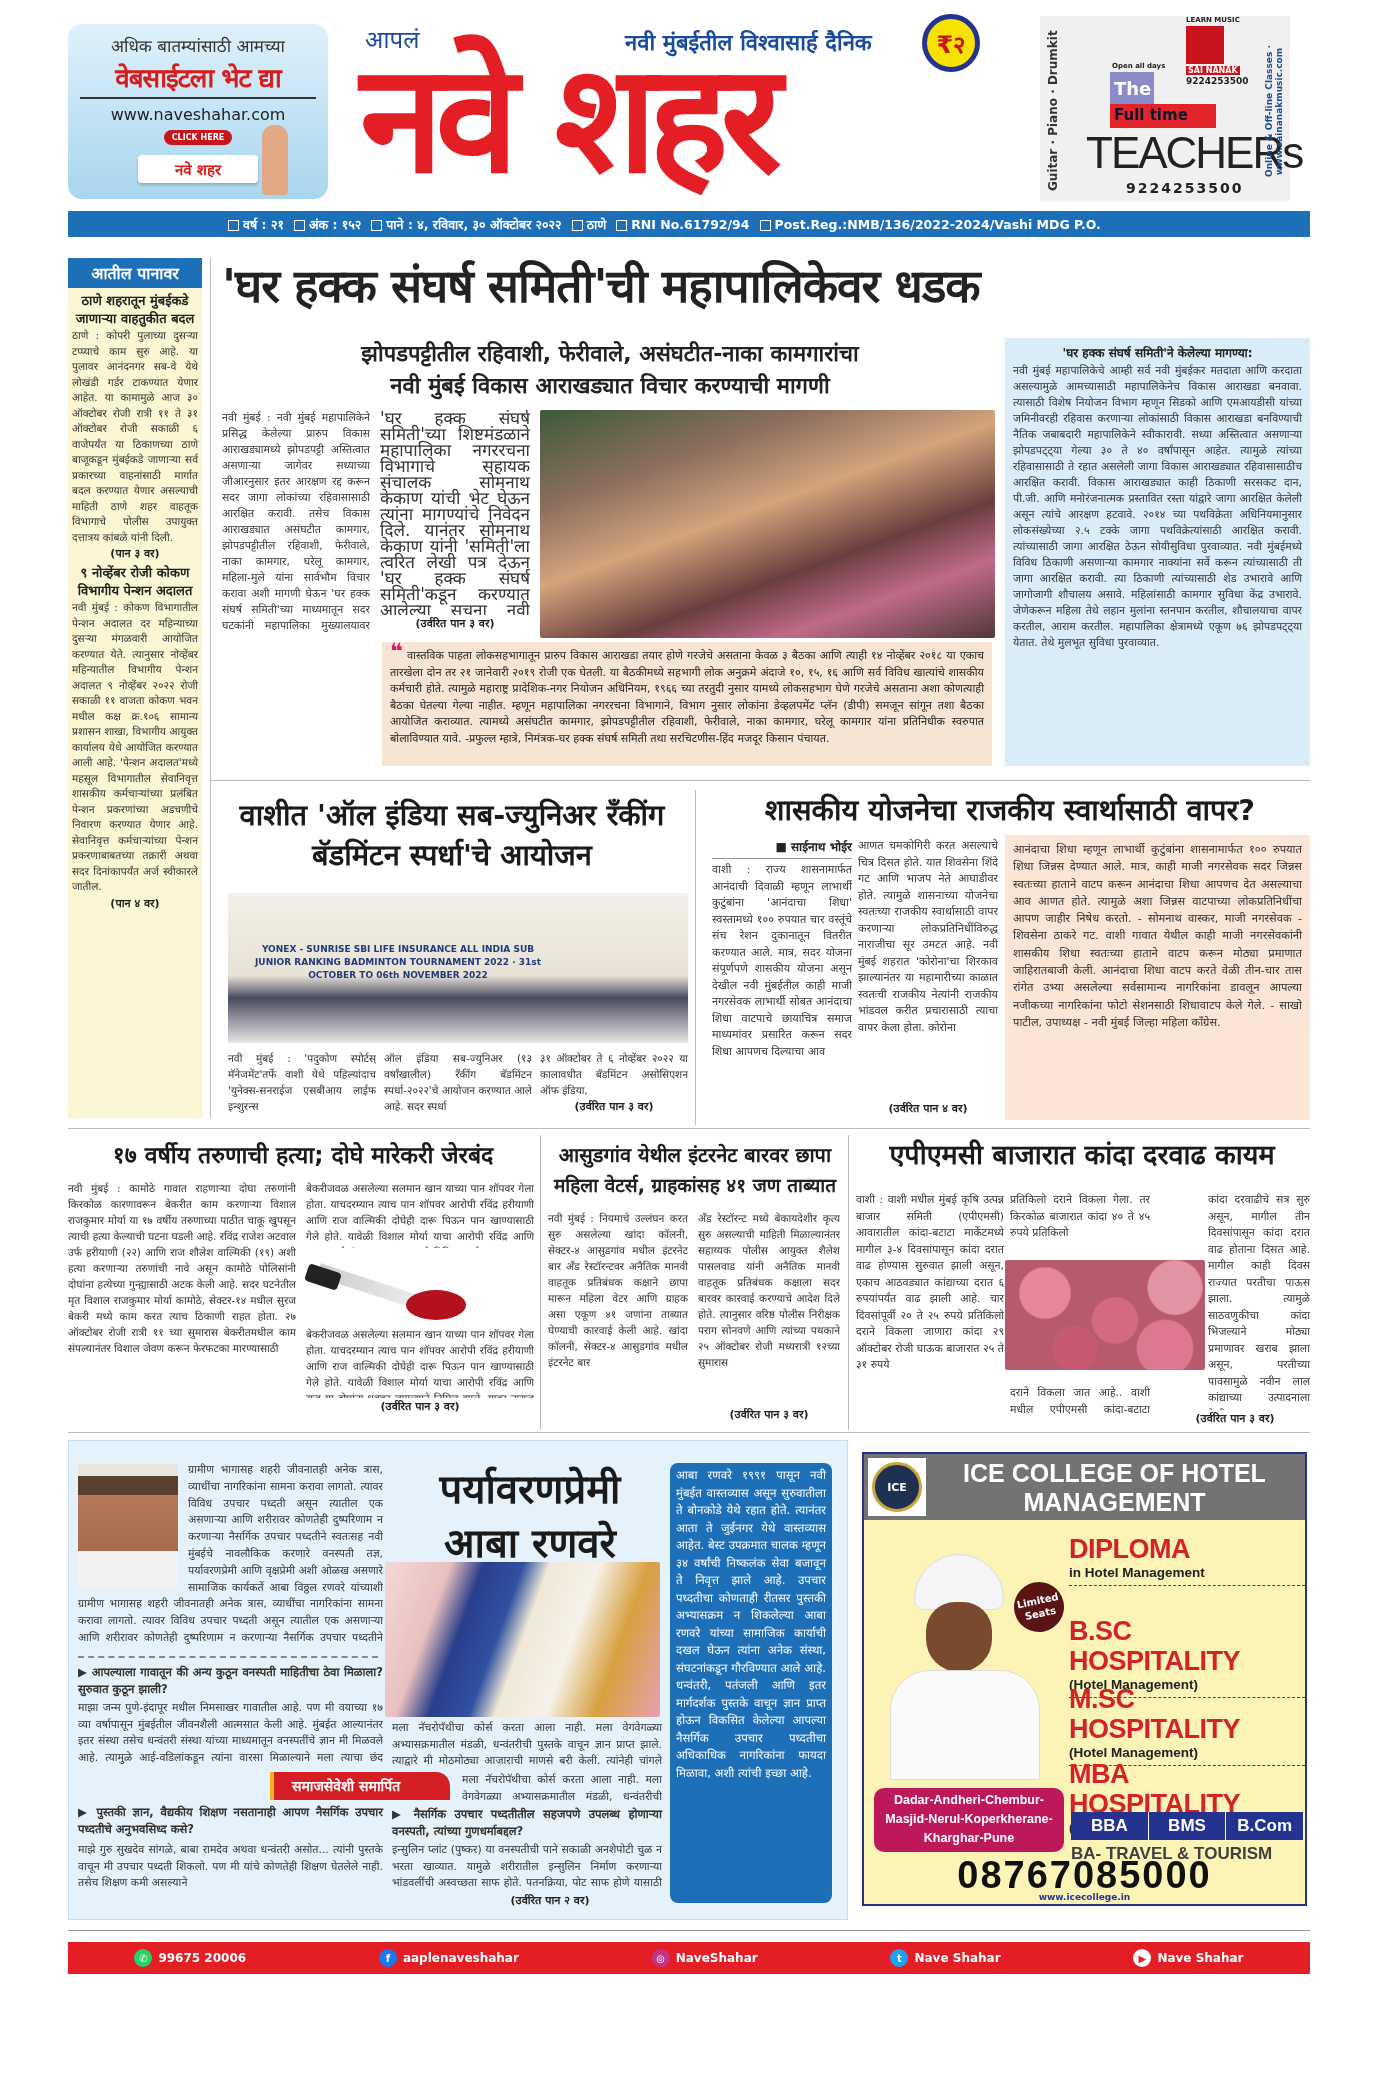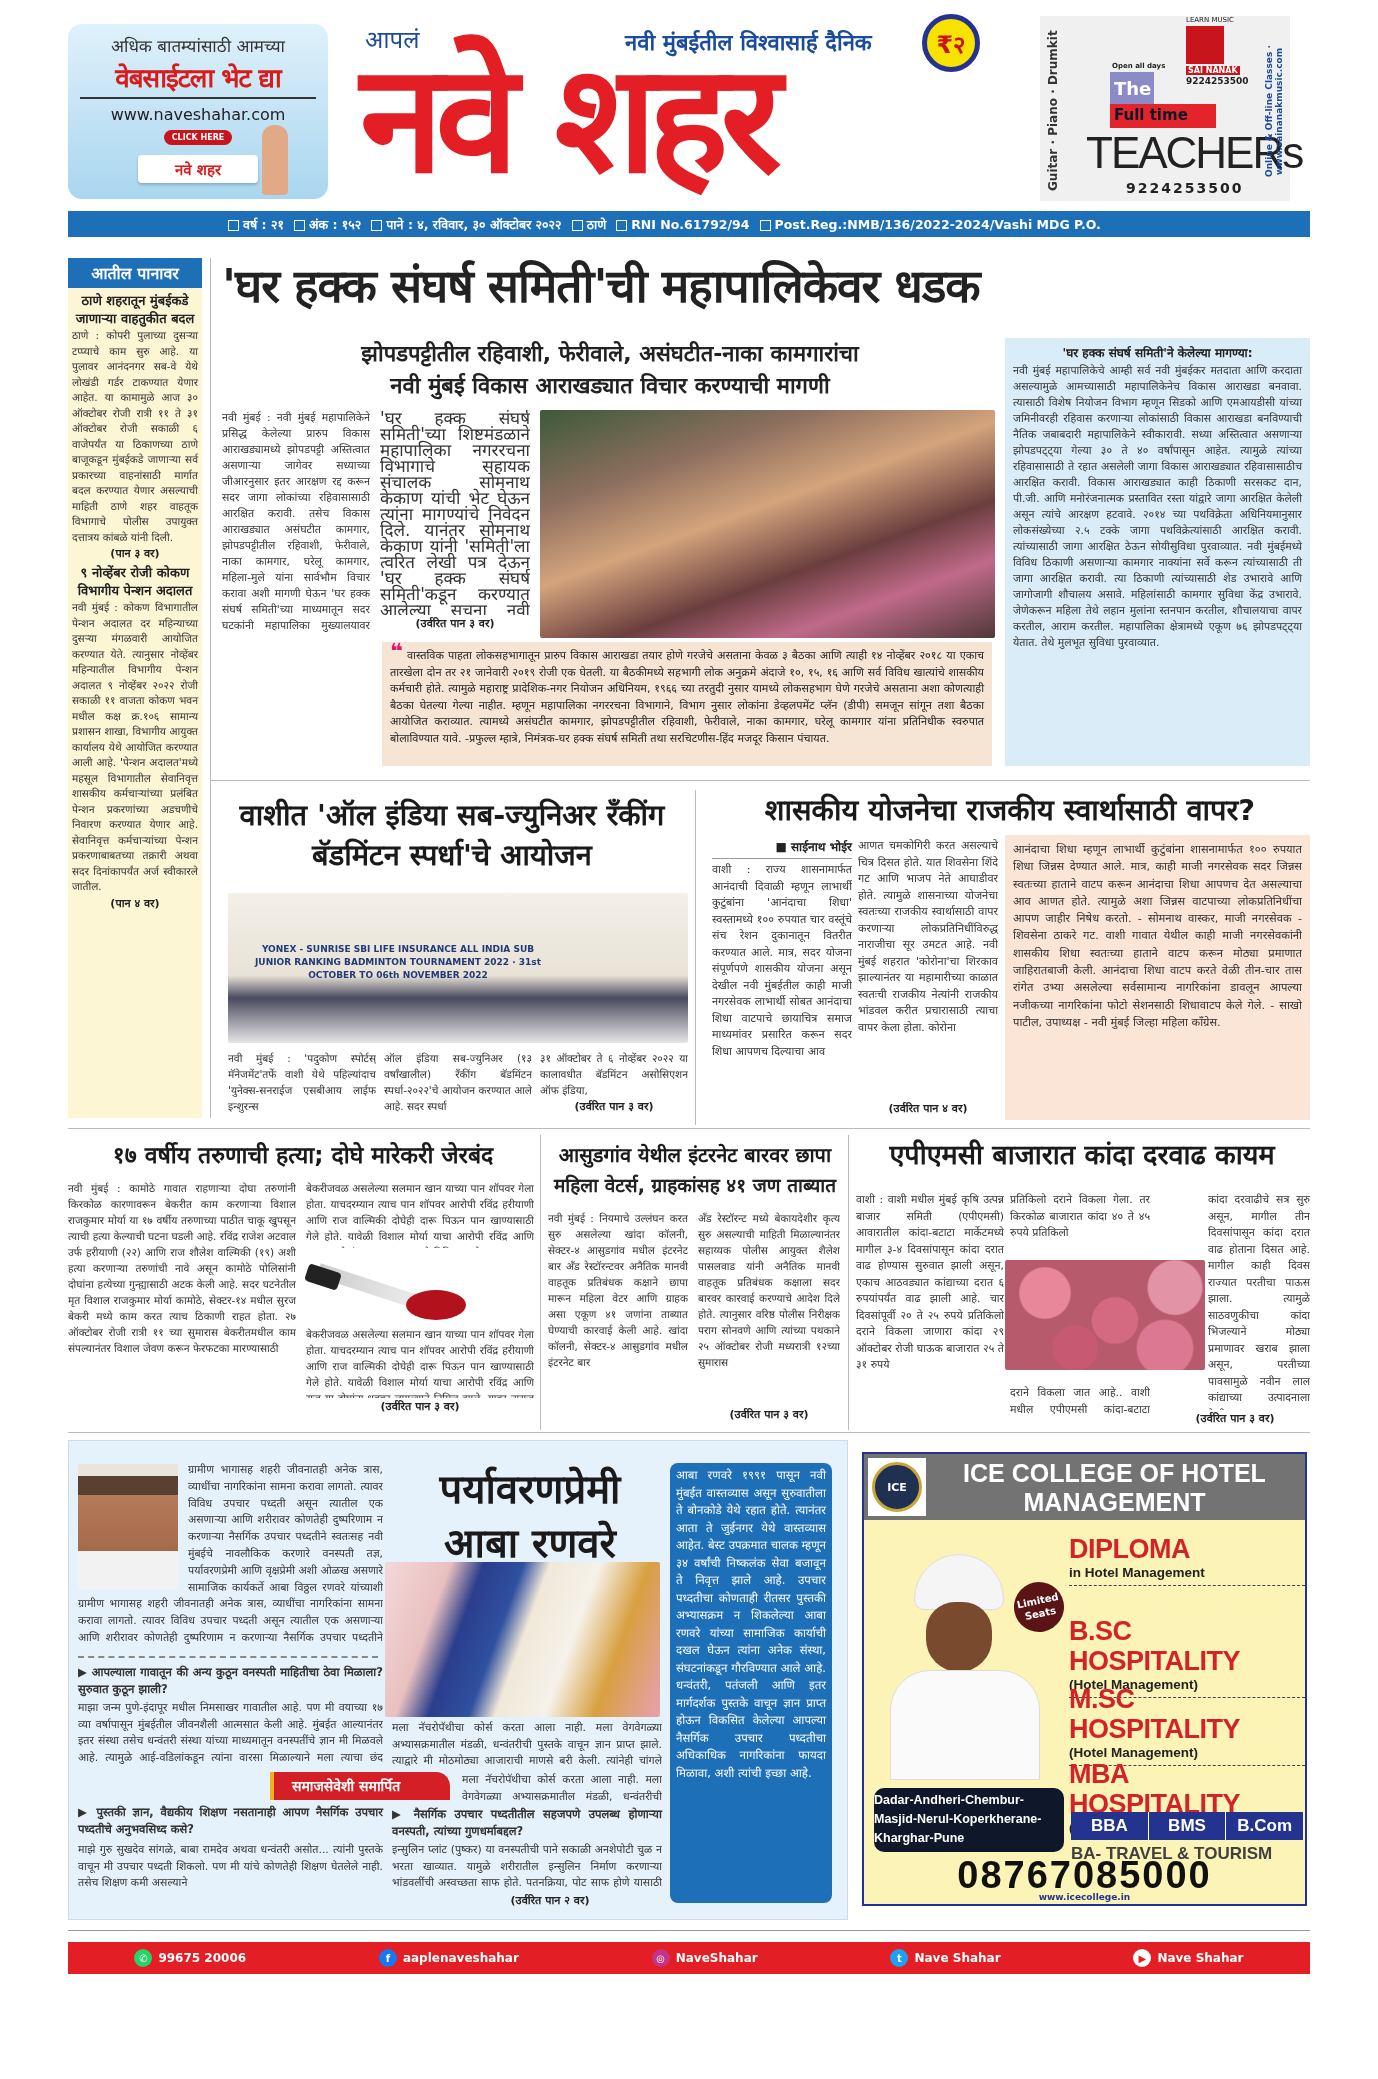--- a/index.html
+++ b/index.html
@@ -29,21 +29,21 @@
   #price-badge { left: 922px; top: 14px; width: 58px; height: 58px; border-radius: 50%; background: #f8e200; border: 5px solid #24338f; display: flex; align-items: center; justify-content: center; font-size: 24px; font-weight: bold; color: #c8141c; }
 
   #music-ad { left: 1040px; top: 16px; width: 250px; height: 185px; background: #f0f0f0; }
   #music-ad .vert { position: absolute; left: 6px; top: 10px; writing-mode: vertical-rl; transform: rotate(180deg); font-size: 12px; font-weight: bold; color: #333; height: 170px; text-align: center; }
   #music-ad .vert2 { position: absolute; right: 6px; top: 20px; writing-mode: vertical-rl; transform: rotate(180deg); font-size: 9px; color: #1b4b9b; font-weight: bold; height: 150px; text-align: center; }
   #music-ad .open { position: absolute; left: 72px; top: 46px; font-size: 7px; font-weight: bold; }
   #music-ad .the { position: absolute; left: 70px; top: 56px; width: 44px; height: 32px; background: #8b8cc7; color: #fff; font-weight: bold; font-size: 18px; padding: 6px 4px; }
   #music-ad .full { position: absolute; left: 70px; top: 88px; width: 106px; height: 24px; background: #e3242b; color: #0f172a; font-weight: bold; font-size: 15px; padding: 2px 4px; }
   #music-ad .teach { position: absolute; left: 46px; top: 112px; font-size: 44px; font-family: "Liberation Sans", sans-serif; color: #222; letter-spacing: -2px; }
   #music-ad .phone { position: absolute; left: 86px; top: 164px; font-size: 14px; letter-spacing: 2px; font-weight: bold; color: #222; }
-  #music-ad .learn { position: absolute; left: 146px; top: 0px; font-size: 7px; font-weight: normal; }
+  #music-ad .learn { position: absolute; left: 146px; top: 0px; font-size: 7px; font-weight: bold; }
   #music-ad .logo { position: absolute; left: 146px; top: 10px; width: 38px; height: 38px; background: #c8141c; }
   #music-ad .sai { position: absolute; left: 146px; top: 50px; font-size: 8px; color: #fff; background: #c8141c; padding: 0 2px; font-weight: bold; }
   #music-ad .phone2 { position: absolute; left: 146px; top: 60px; font-size: 9px; font-weight: bold; }
 
   #info-bar { left: 68px; top: 211px; width: 1242px; height: 26px; background: #1d6fb8; color: #fff; font-size: 12.5px; font-weight: bold; display: flex; align-items: center; padding-left: 160px; gap: 10px; }
   #info-bar .box { display: inline-block; width: 11px; height: 11px; border: 1.5px solid #fff; vertical-align: middle; margin-right: 4px; }
 
   
   #inside-col { left: 68px; top: 258px; width: 134px; height: 860px; background: #fdf6d5; }
   #inside-col .head { background: #1d6fb8; color: #fff; text-align: center; font-size: 16px; padding: 4px 0; font-weight: bold; }
@@ -80,21 +80,21 @@
   #ice-ad .crest span { width: 50px; height: 50px; border-radius: 50%; background: #203050; border: 3px solid #c9a63a; color: #fff; font-size: 11px; font-weight: bold; display: flex; align-items: center; justify-content: center; }
   #ice-ad .course { position: absolute; left: 205px; width: 236px; font-family: "Liberation Sans", sans-serif; }
   #ice-ad .course .big { color: #d3232a; font-weight: bold; font-size: 27px; line-height: 30px; letter-spacing: -0.5px; }
   #ice-ad .course .small { color: #222; font-weight: bold; font-size: 13.5px; line-height: 17px; }
   #ice-ad .course .sep { border-top: 1.5px dashed #444; margin-top: 4px; }
   #ice-ad .chef { position: absolute; left: 10px; top: 100px; width: 180px; height: 200px; }
   #ice-ad .turban { position: absolute; left: 40px; top: 0; width: 90px; height: 56px; background: #f5f5f5; border-radius: 45px 45px 10px 10px; border: 1px solid #ddd; }
   #ice-ad .face { position: absolute; left: 52px; top: 48px; width: 66px; height: 70px; background: #7a4a2e; border-radius: 30px 30px 34px 34px; }
   #ice-ad .coat { position: absolute; left: 16px; top: 116px; width: 150px; height: 110px; background: #fafafa; border-radius: 40px 40px 0 0; border: 1px solid #ddd; }
   #ice-ad .seats { position: absolute; left: 150px; top: 128px; width: 50px; height: 50px; border-radius: 50%; background: #5a1416; color: #fff; font-size: 10px; font-weight: bold; text-align: center; line-height: 13px; padding-top: 12px; transform: rotate(-12deg); }
-  #ice-ad .branches { position: absolute; left: 10px; top: 334px; width: 190px; height: 64px; background: #0f172a; color: #fff; border-radius: 10px; font-family: "Liberation Sans", sans-serif; font-weight: bold; font-size: 12.5px; line-height: 19px; padding-top: 3px; }
+  #ice-ad .branches { position: absolute; left: 10px; top: 334px; width: 190px; height: 64px; background: #be185d; color: #fff; border-radius: 10px; font-family: "Liberation Sans", sans-serif; font-weight: bold; font-size: 12.5px; line-height: 19px; text-align: center; padding-top: 3px; }
   #ice-ad .degrees { position: absolute; left: 207px; top: 358px; width: 232px; height: 28px; display: flex; background: #24338f; }
   #ice-ad .degrees span { flex: 1; color: #fff; font-family: "Liberation Sans", sans-serif; font-weight: bold; font-size: 17px; text-align: center; line-height: 28px; border-right: 1px solid #fff; }
   #ice-ad .ba { position: absolute; left: 207px; top: 390px; width: 232px; text-align: left; color: #404040; font-family: "Liberation Sans", sans-serif; font-weight: bold; font-size: 17px; }
   #ice-ad .phone { position: absolute; left: 0; top: 400px; width: 100%; text-align: center; font-family: "Liberation Sans", sans-serif; font-weight: bold; font-size: 38px; color: #111; letter-spacing: 2px; }
   #ice-ad .url { position: absolute; left: 0; top: 438px; width: 100%; text-align: center; font-size: 9px; font-weight: bold; color: #24338f; }
 
   #footer { left: 68px; top: 1942px; width: 1242px; height: 32px; background: #e31e24; display: flex; align-items: center; justify-content: space-around; color: #fff; font-size: 12px; font-weight: bold; }
   #footer .item { display: flex; align-items: center; gap: 6px; }
   #footer .ic { width: 18px; height: 18px; border-radius: 50%; display: inline-flex; align-items: center; justify-content: center; font-size: 10px; color: #fff; font-weight: bold; }
 </style>

